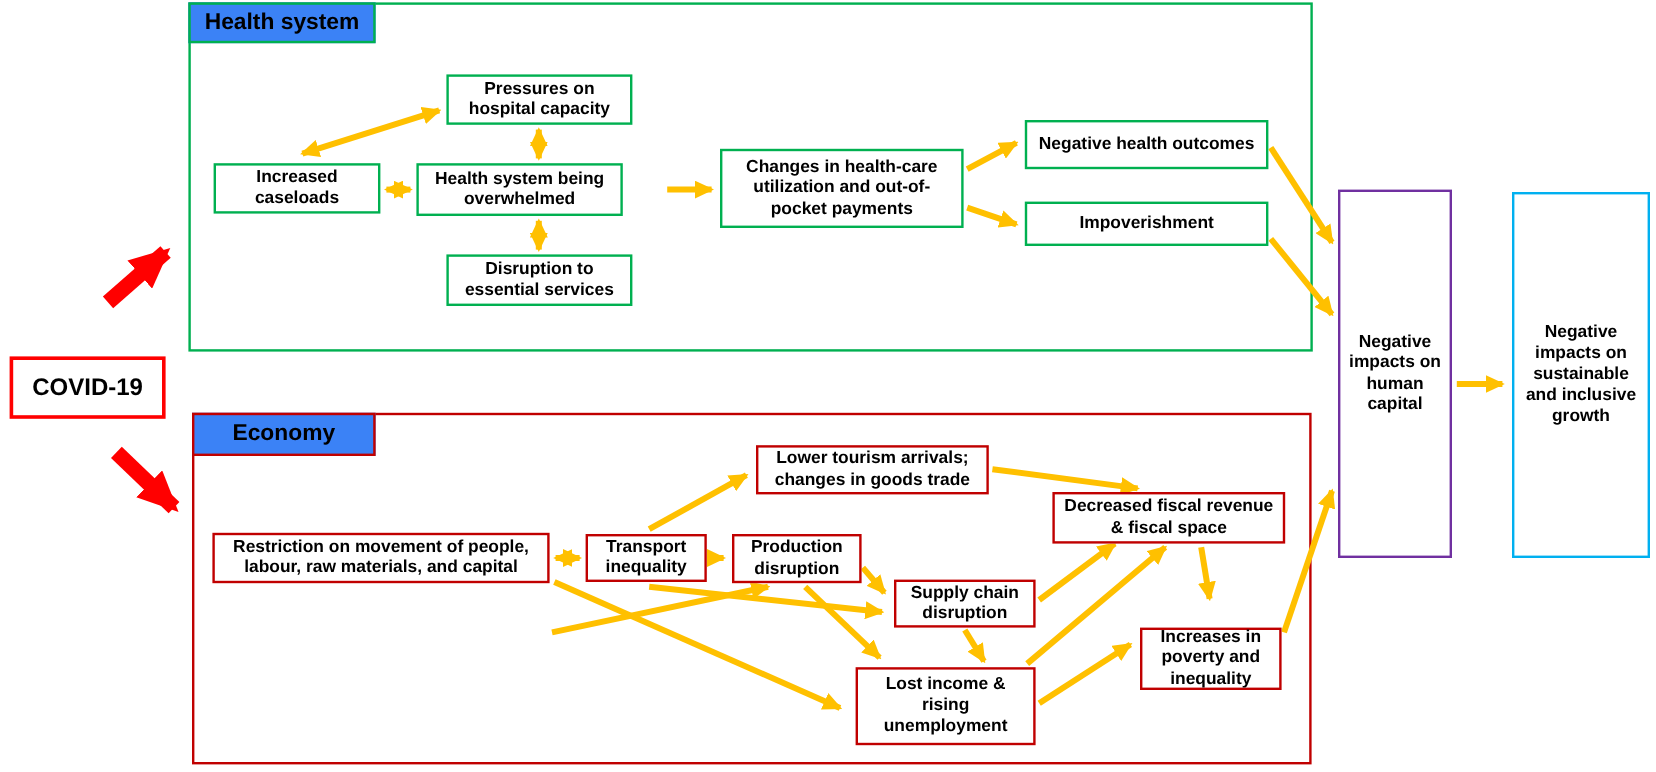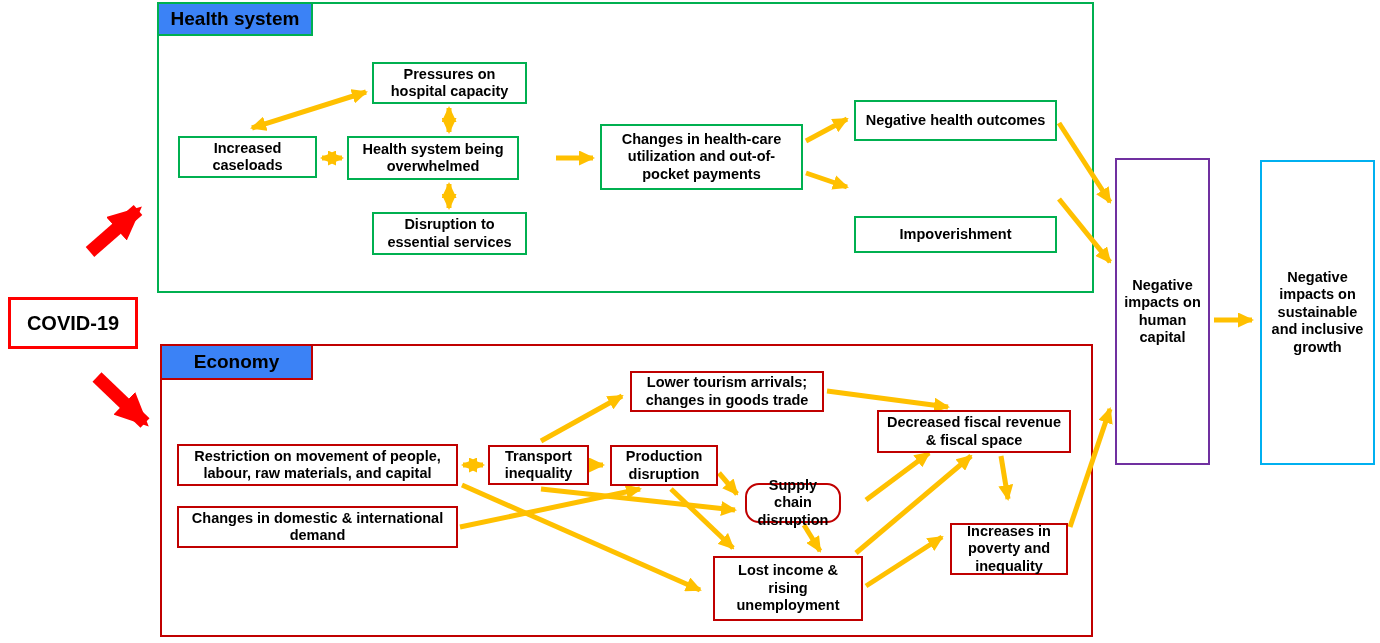--- a/index.html
+++ b/index.html
@@ -77,28 +77,27 @@
   <div class="sector-label economy" style="left:160px;top:344px;width:153px;height:36px;">Economy</div>
 
   <div class="box covid" style="left:8px;top:297px;width:130px;height:52px;">COVID-19</div>
 
   <div class="box health" style="left:372px;top:62px;width:155px;height:42px;">Pressures on hospital capacity</div>
   <div class="box health" style="left:178px;top:136px;width:139px;height:42px;">Increased caseloads</div>
   <div class="box health" style="left:347px;top:136px;width:172px;height:44px;">Health system being overwhelmed</div>
   <div class="box health" style="left:372px;top:212px;width:155px;height:43px;">Disruption to essential services</div>
   <div class="box health" style="left:600px;top:124px;width:203px;height:66px;">Changes in health-care utilization and out-of-pocket payments</div>
   <div class="box health" style="left:854px;top:100px;width:203px;height:41px;">Negative health outcomes</div>
-  <div class="box health" style="left:854px;top:168px;width:203px;height:37px;margin-top:48px;">Impoverishment</div>
+  <div class="box health" style="left:854px;top:168px;width:203px;height:37px;">Impoverishment</div>
 
   <div class="box economy" style="left:177px;top:444px;width:281px;height:42px;">Restriction on movement of people, labour, raw materials, and capital</div>
-  <div class="box economy" style="left:177px;top:506px;width:281px;height:42px;">Changes in domestic &amp; international demand</div>
   <div class="box economy" style="left:488px;top:445px;width:101px;height:40px;">Transport inequality</div>
   <div class="box economy" style="left:610px;top:445px;width:108px;height:41px;">Production disruption</div>
   <div class="box economy" style="left:630px;top:371px;width:194px;height:41px;">Lower tourism arrivals; changes in goods trade</div>
-  <div class="box economy" style="left:745px;top:483px;width:96px;height:40px;border-radius:14px;">Supply chain disruption</div>
+  <div class="box economy" style="left:745px;top:483px;width:118px;height:40px;">Supply chain disruption</div>
   <div class="box economy" style="left:877px;top:410px;width:194px;height:43px;">Decreased fiscal revenue &amp; fiscal space</div>
   <div class="box economy" style="left:950px;top:523px;width:118px;height:52px;">Increases in poverty and inequality</div>
   <div class="box economy" style="left:713px;top:556px;width:150px;height:65px;">Lost income &amp; rising unemployment</div>
 
   <div class="box purple" style="left:1115px;top:158px;width:95px;height:307px;">Negative impacts on human capital</div>
   <div class="box blue" style="left:1260px;top:160px;width:115px;height:305px;">Negative impacts on sustainable and inclusive growth</div>
 
 </div>
 
 </body></html>

